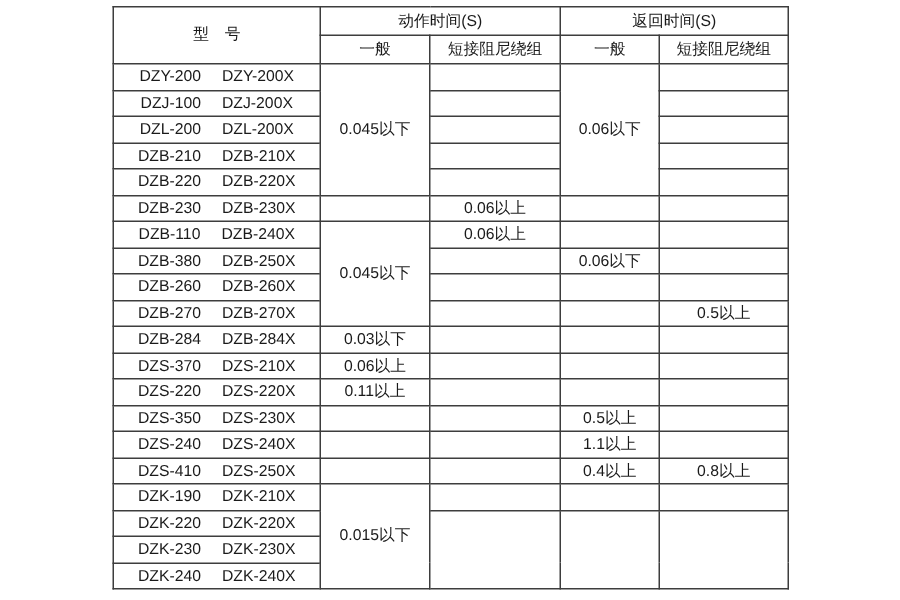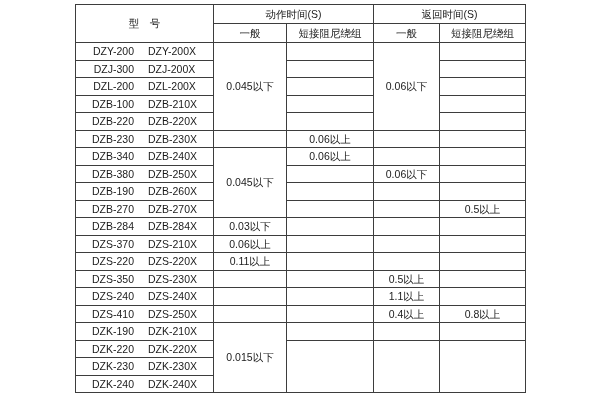--- a/index.html
+++ b/index.html
@@ -84,41 +84,41 @@
             </div>
           </td>
         <td rowspan="5">0.045以下</td>
         <td></td>
         <td rowspan="5">0.06以下</td>
         <td></td>
       </tr>
       <tr>
         <td>
             <div class="model-pair">
-              <span>DZJ-300</span>
+              <span>DZJ-100</span>
               <span>DZJ-200X</span>
             </div>
           </td>
         <td></td>
         <td></td>
       </tr>
       <tr>
         <td>
             <div class="model-pair">
               <span>DZL-200</span>
               <span>DZL-200X</span>
             </div>
           </td>
         <td></td>
         <td></td>
       </tr>
       <tr>
         <td>
             <div class="model-pair">
-              <span>DZB-100</span>
+              <span>DZB-210</span>
               <span>DZB-210X</span>
             </div>
           </td>
         <td></td>
         <td></td>
       </tr>
       <tr>
         <td>
             <div class="model-pair">
               <span>DZB-220</span>
@@ -136,21 +136,21 @@
             </div>
           </td>
         <td></td>
         <td>0.06以上</td>
         <td></td>
         <td></td>
       </tr>
       <tr>
         <td>
             <div class="model-pair">
-              <span>DZB-340</span>
+              <span>DZB-110</span>
               <span>DZB-240X</span>
             </div>
           </td>
         <td rowspan="4">0.045以下</td>
         <td>0.06以上</td>
         <td></td>
         <td></td>
       </tr>
       <tr>
         <td>
@@ -159,21 +159,21 @@
               <span>DZB-250X</span>
             </div>
           </td>
         <td></td>
         <td>0.06以下</td>
         <td></td>
       </tr>
       <tr>
         <td>
             <div class="model-pair">
-              <span>DZB-190</span>
+              <span>DZB-260</span>
               <span>DZB-260X</span>
             </div>
           </td>
         <td></td>
         <td></td>
         <td></td>
       </tr>
       <tr>
         <td>
             <div class="model-pair">

